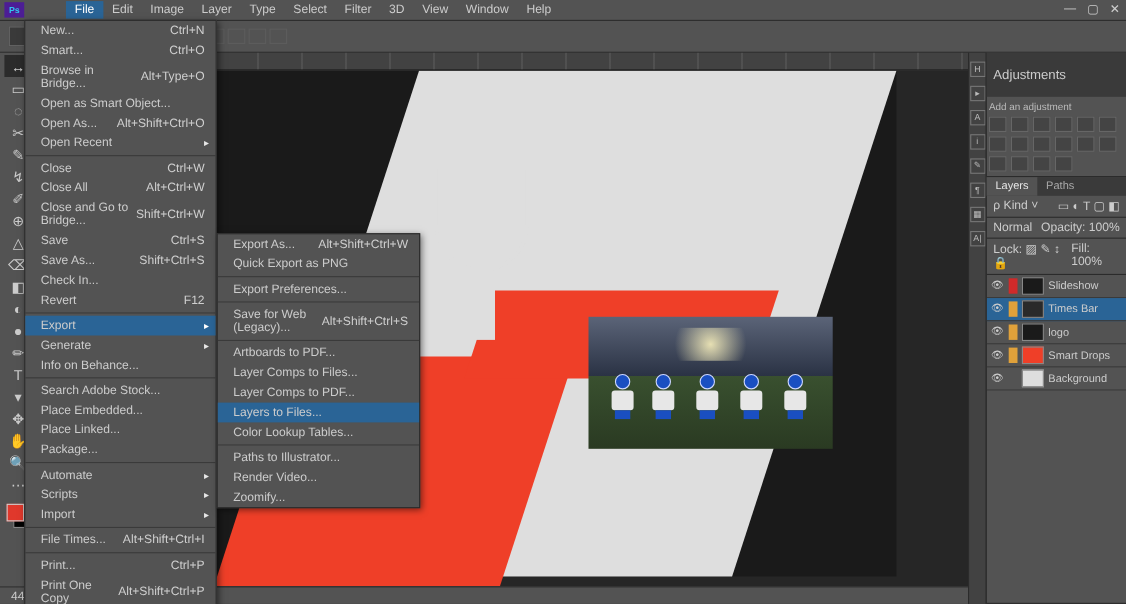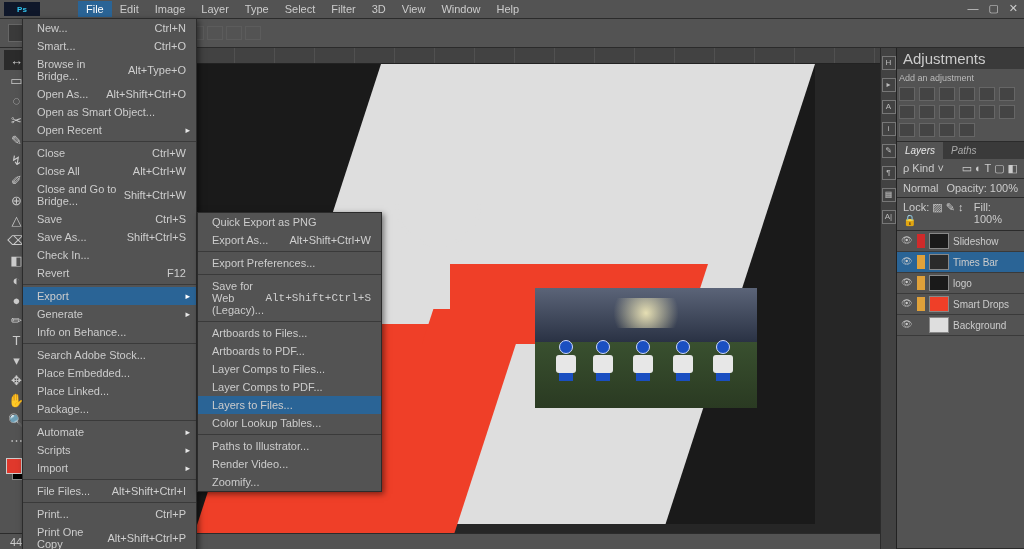--- a/index.html
+++ b/index.html
@@ -1,19 +1,19 @@
 <!DOCTYPE html>
 <html><head>
 <meta charset="utf-8">
 <style>
 * { margin: 0; padding: 0; box-sizing: border-box; font-family: "Segoe UI", Tahoma, sans-serif; font-size: 11px; color: #ccc; user-select: none; }
 html, body { width: 1024px; height: 549px; background: #323232; overflow: hidden; }
 
 .menubar { height: 18px; background: #535353; display: flex; align-items: center; padding-left: 4px; position: relative; }
-.menubar .ps-logo { width: 36px; height: 14px; background: #0f172a; display: flex; align-items: center; justify-content: center; font-size: 8px; font-weight: bold; color: #31c5f0; margin-right: 6px; }
+.menubar .ps-logo { width: 18px; height: 14px; background: #4c1d95; display: flex; align-items: center; justify-content: center; font-size: 8px; font-weight: bold; color: #31c5f0; margin-right: 6px; }
 .menubar .menu-item { padding: 2px 8px; cursor: default; }
 .menubar .menu-item.active { background: #2a6496; color: #fff; margin-left: 32px; }
 .window-controls { position: absolute; right: 6px; top: 2px; display: flex; gap: 10px; font-size: 10px; color: #ccc; }
 
 .dropdown { position: absolute; background: #535353; border: 1px solid #2b2b2b; box-shadow: 2px 2px 6px rgba(0,0,0,.5); z-index: 1000; }
 .dropdown.file-menu { left: 22px; top: 18px; width: 175px; }
 .dropdown.sub-menu  { left: 197px; top: 212px; width: 185px; }
 .drop-row { display: flex; justify-content: space-between; align-items: center; padding: 3px 10px 3px 14px; color: #e7e7e7; position: relative; }
 .drop-row.disabled { color: #8a8a8a; }
 .drop-row.highlight { background: #2a6496; color: #fff; }
@@ -48,26 +48,26 @@
 .player .body   { width:20px; height:18px; background:#e7e7e7; margin:1px auto 0; border-radius:3px; }
 .player .legs   { width:14px; height:8px; background:#1a4fc1; margin:0 auto; }
 
 .status-bar { position:absolute; left:0; right:144px; bottom:0; height:16px; background:#535353; border-top:1px solid #2b2b2b; display:flex; align-items:center; padding-left:10px; gap:14px; font-size:10px; color:#aaa; }
 
 .panel-strip { position:absolute; right:128px; top:48px; bottom:0; width:16px; background:#424242; border-left:1px solid #2b2b2b; display:flex; flex-direction:column; align-items:center; gap:8px; padding-top:8px; }
 .panel-strip .micon { width:14px; height:14px; border:1px solid #777; font-size:8px; line-height:12px; text-align:center; color:#bbb; }
 
 .right-panels { position:absolute; right:0; top:48px; bottom:0; width:128px; background:#535353; border-left:1px solid #222; display:flex; flex-direction:column; }
 .panel-section { border-bottom:1px solid #2b2b2b; }
-.panel-title { background:#3a3a3a; padding:2px 6px; font-size:15px; }
+.panel-title { background:#3a3a3a; padding:13px 6px; font-size:12px; }
 .adj-body { padding:4px 2px; }
 .adj-row { display:flex; gap:4px; margin-top:4px; }
 .adj-row .aicon { width:16px; height:14px; border:1px solid #666; background:#444; }
 .layers-head { display:flex; background:#3a3a3a; }
-.layers-head .ltab { padding:3px 8px; font-size:10px; color:#aaa;font-style:italic; }
+.layers-head .ltab { padding:3px 8px; font-size:10px; color:#aaa; }
 .layers-head .ltab.active { background:#535353; color:#e7e7e7; }
 .layer-controls { padding:3px 6px; display:flex; justify-content:space-between; font-size:9px; color:#bbb; border-bottom:1px solid #2b2b2b; }
 .layer-list { flex:1; overflow:auto; }
 .layer-row { display:flex; align-items:center; gap:4px; padding:2px 4px; border-bottom:1px solid #3a3a3a; }
 .layer-row.selected { background:#2a6496; }
 .layer-row .vis { width:12px; height:12px; color:#ccc; font-size:9px; }
 .layer-row .swatch { width:8px; height:14px; }
 .layer-row .thumb { width:20px; height:16px; border:1px solid #888; background:#222; }
 .layer-row .name { font-size:10px; }
 
@@ -289,26 +289,26 @@
     </div>
     <div class="drop-row">
       <span>Smart...</span>
       <span style="color: rgb(207, 207, 207);">Ctrl+O</span>
     </div>
     <div class="drop-row">
       <span>Browse in Bridge...</span>
       <span style="color: rgb(207, 207, 207);">Alt+Type+O</span>
     </div>
     <div class="drop-row">
+      <span>Open as Smart Object...</span>
+    </div>
+    <div class="drop-row">
       <span>Open As...</span>
       <span style="color: rgb(207, 207, 207);">Alt+Shift+Ctrl+O</span>
     </div>
-    <div class="drop-row">
-      <span>Open as Smart Object...</span>
-    </div>
     <div class="drop-row has-sub">
       <span>Open Recent</span>
     </div>
     <div class="drop-sep"></div>
     <div class="drop-row">
       <span>Close</span>
       <span style="color: rgb(207, 207, 207);">Ctrl+W</span>
     </div>
     <div class="drop-row">
       <span>Close All</span>
@@ -361,57 +361,54 @@
       <span>Automate</span>
     </div>
     <div class="drop-row has-sub">
       <span>Scripts</span>
     </div>
     <div class="drop-row has-sub">
       <span>Import</span>
     </div>
     <div class="drop-sep"></div>
     <div class="drop-row">
-      <span>File Files...</span>
+      <span>File Times...</span>
       <span style="color: rgb(207, 207, 207); text-align: center;">Alt+Shift+Ctrl+I</span>
     </div>
     <div class="drop-sep"></div>
     <div class="drop-row">
       <span>Print...</span>
       <span style="color: rgb(207, 207, 207);">Ctrl+P</span>
     </div>
     <div class="drop-row">
       <span>Print One Copy</span>
       <span style="color: rgb(207, 207, 207);">Alt+Shift+Ctrl+P</span>
     </div>
     <div class="drop-sep"></div>
     <div class="drop-row"></div>
   </div>
 
 <div class="dropdown sub-menu" id="export-menu">
     <div class="drop-row">
-      <span>Quick Export as PNG</span>
-    </div>
-    <div class="drop-row">
       <span>Export As...</span>
       <span style="color: rgb(207, 207, 207);">Alt+Shift+Ctrl+W</span>
     </div>
+    <div class="drop-row">
+      <span>Quick Export as PNG</span>
+    </div>
     <div class="drop-sep"></div>
     <div class="drop-row">
       <span>Export Preferences...</span>
     </div>
     <div class="drop-sep"></div>
     <div class="drop-row">
       <span>Save for Web (Legacy)...</span>
-      <span style="color: rgb(207, 207, 207); font-family: Liberation Mono, monospace;">Alt+Shift+Ctrl+S</span>
-    </div>
-    <div class="drop-sep"></div>
-    <div class="drop-row disabled">
-      <span>Artboards to Files...</span>
-    </div>
+      <span style="color: rgb(207, 207, 207);">Alt+Shift+Ctrl+S</span>
+    </div>
+    <div class="drop-sep"></div>
     <div class="drop-row disabled">
       <span>Artboards to PDF...</span>
     </div>
     <div class="drop-row">
       <span>Layer Comps to Files...</span>
     </div>
     <div class="drop-row">
       <span>Layer Comps to PDF...</span>
     </div>
     <div class="drop-row highlight">

